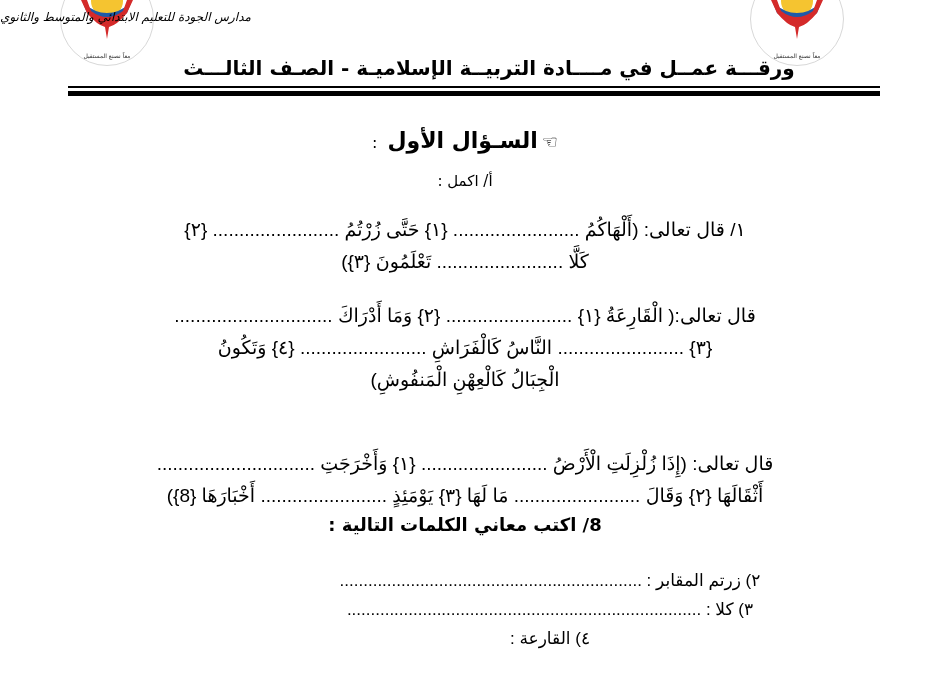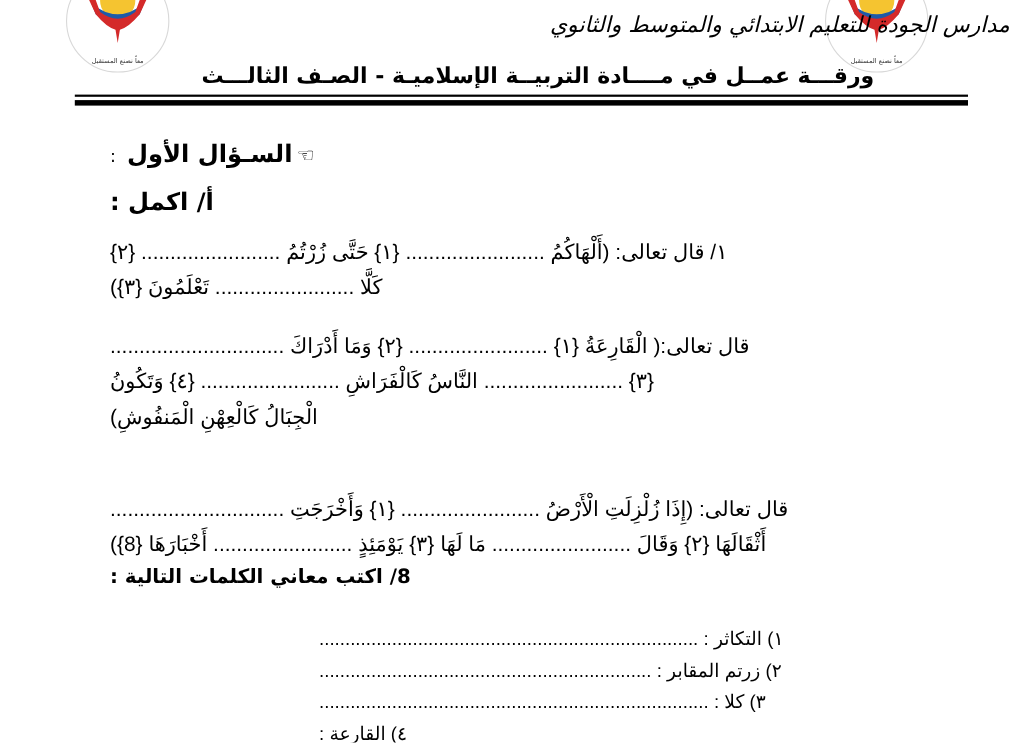--- a/index.html
+++ b/index.html
@@ -2,29 +2,29 @@
 <html><head>
 <meta charset="utf-8">
 <style>
   html, body { margin:0; padding:0; background:#ffffff; }
   body { width:930px; height:675px; overflow:hidden; position:relative; font-family:"DejaVu Sans", sans-serif; color:#000; }
   .logo { position:absolute; top:-28px; width:92px; height:92px; border-radius:50%; border:1px solid #d8d8d8; background:#fff; overflow:hidden; }
   .logo.left { left:60px; }
   .logo.right { left:750px; }
   .logo svg { position:absolute; left:0; top:0; }
   .logo .motto { position:absolute; bottom:6px; left:0; width:100%; text-align:center; font-size:6px; direction:rtl; color:#333; }
-  .school { position:absolute; top:10px; left:0; width:918px; text-align:right; font-family:"DejaVu Serif", serif; font-style:italic; font-size:20px; direction:rtl; }
+  .school { position:absolute; top:10px; left:0; width:918px; text-align:left; font-family:"DejaVu Serif", serif; font-style:italic; font-size:12px; direction:rtl; }
   .title { position:absolute; top:56px; left:0; width:930px; text-align:center; font-family:"DejaVu Sans", sans-serif; font-weight:bold; font-size:20px; direction:rtl; letter-spacing:0.5px;padding-left:24px; }
   .rule-thin { position:absolute; top:86px; left:68px; width:812px; height:2px; background:#000; }
   .rule-thick { position:absolute; top:91px; left:68px; width:812px; height:5px; background:#000; }
-  .content { position:absolute; left:100px; width:730px; direction:rtl; text-align:left; }
+  .content { position:absolute; left:100px; width:730px; direction:rtl; text-align:center; }
   .q-head { top:128px; font-family:"DejaVu Sans", sans-serif; font-weight:bold; font-size:22px; }
   .q-head .colon { font-size:16px; font-weight:normal; margin-right:10px; }
   .q-head .hand { font-weight:normal; font-size:18px; margin-left:4px; }
-  .sub-a { top:172px; font-weight:bold; font-size:22px; }
+  .sub-a { top:172px; font-weight:normal; font-size:15px; }
   .para { font-family:"Liberation Sans", sans-serif; font-size:19px; line-height:32px; }
   .p1 { top:214px; }
   .p2 { top:300px; }
   .p3 { top:448px; }
   .sub-2 { top:514px; font-weight:bold; font-size:18px; }
   .meanings { top:566px; left:290px; width:520px; font-family:"Liberation Sans", sans-serif; font-size:17px; line-height:29px; }
   .meanings div { white-space:nowrap; }
 </style>
 </head>
 <body>
@@ -70,17 +70,16 @@
 </div>
 
 <div class="content para p3">
   <div>قال تعالى: (إِذَا زُلْزِلَتِ الْأَرْضُ ........................ {١} وَأَخْرَجَتِ ..............................</div>
   <div>أَثْقَالَهَا {٢} وَقَالَ ........................ مَا لَهَا {٣} يَوْمَئِذٍ ........................ أَخْبَارَهَا {8})</div>
 </div>
 
 <div class="content sub-2">8/ اكتب معاني الكلمات التالية :</div>
 
 <div class="content meanings">
-  <div><span>١) التكاثر :</span> <span>.........................................................................</span></div>
   <div><span>٢) زرتم المقابر :</span> <span>................................................................</span></div>
   <div><span>٣) كلا :</span> <span>...........................................................................</span></div>
   <div><span>٤) القارعة :</span> <span></span></div>
 </div>
 
 </body></html>

